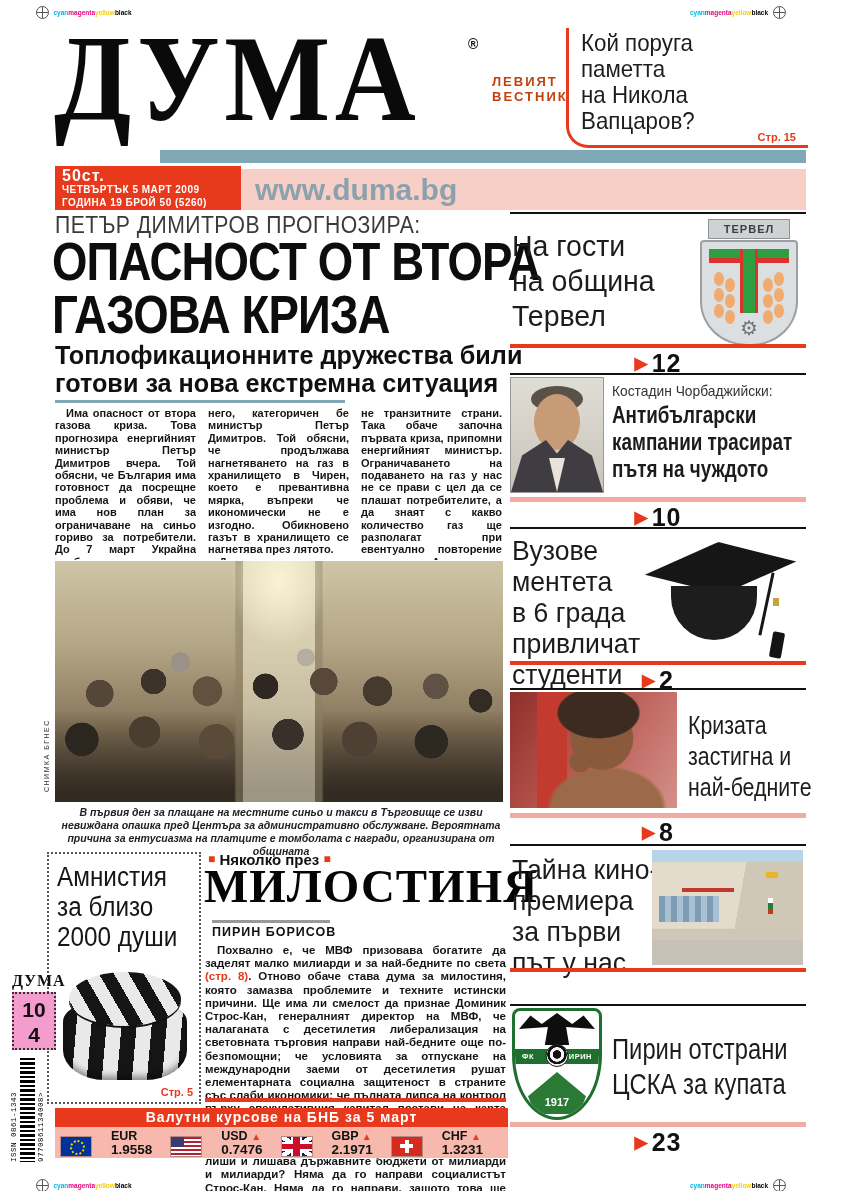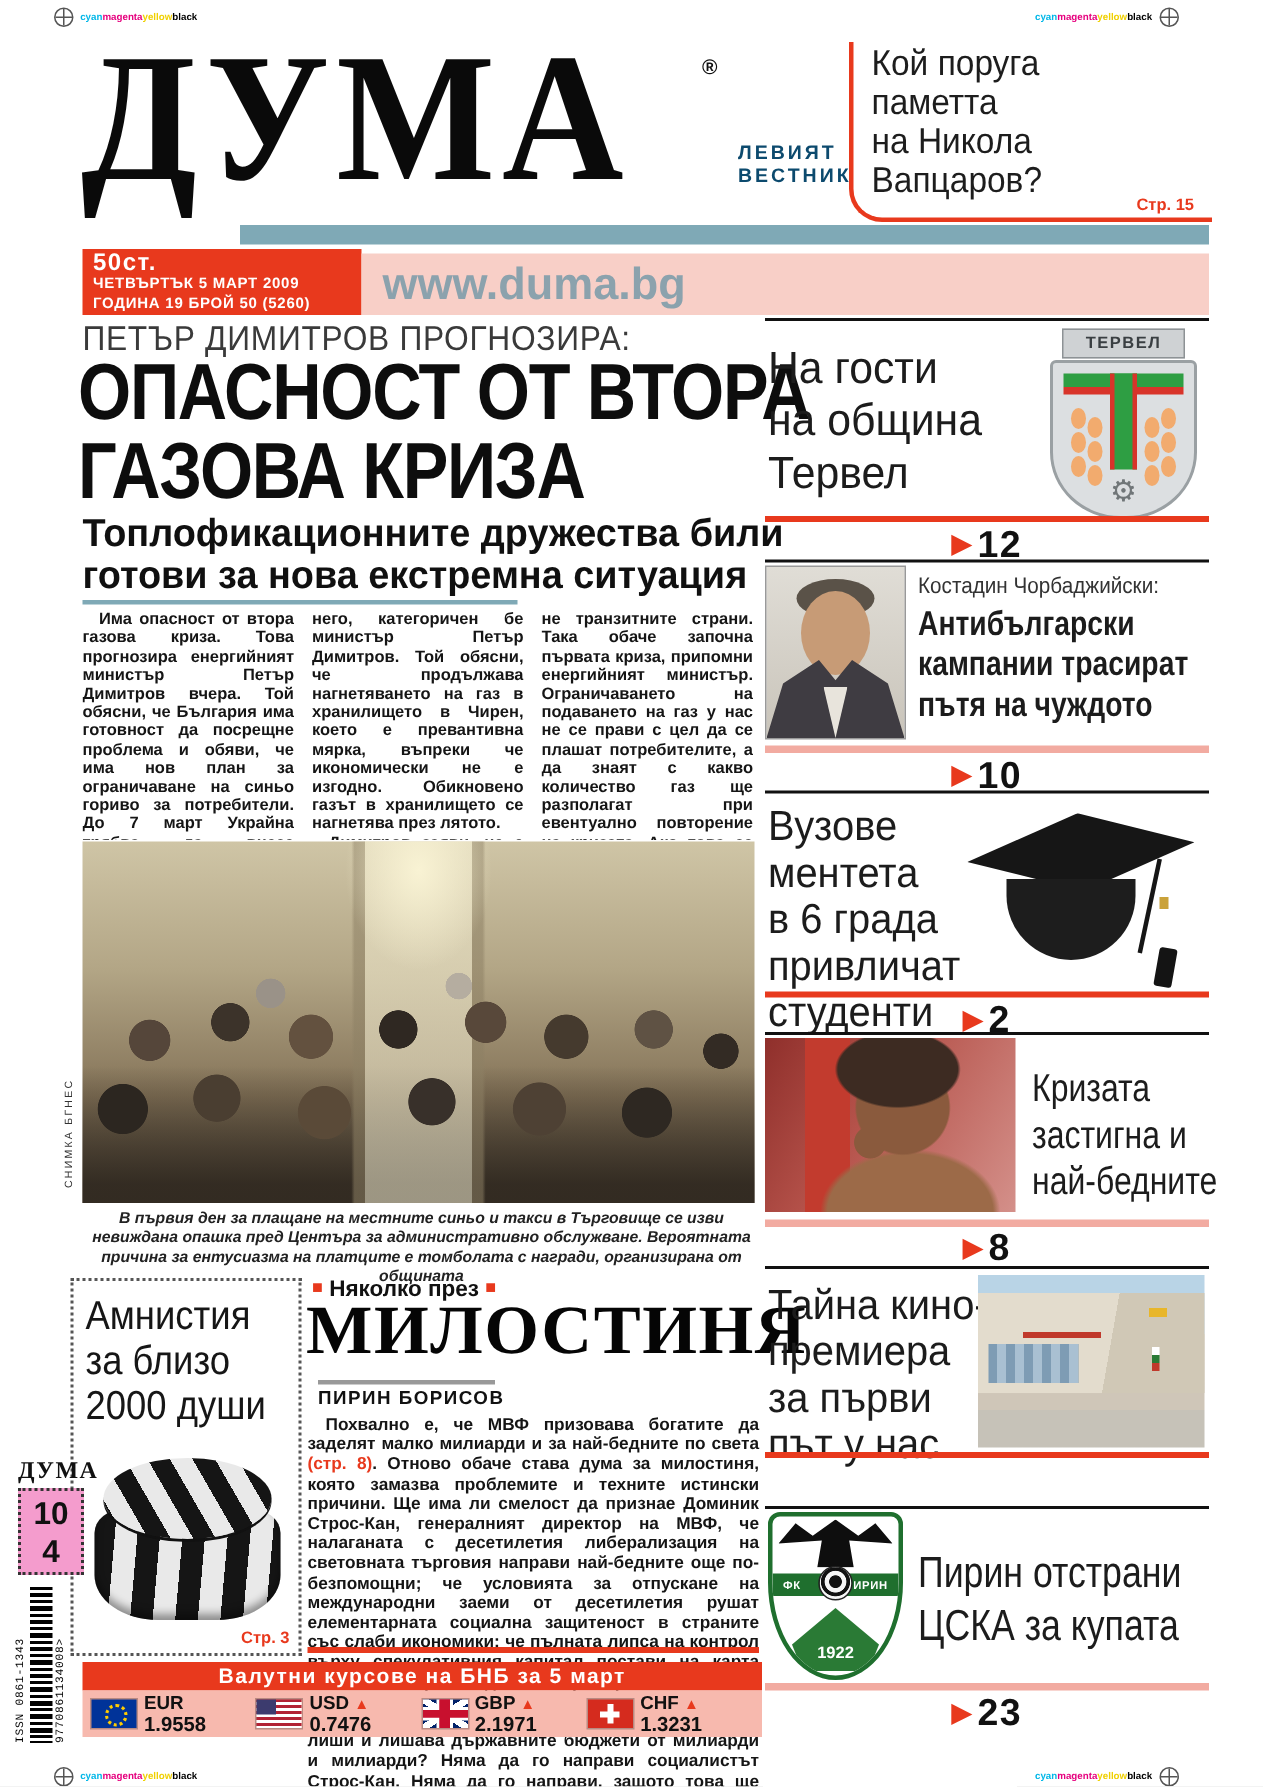--- a/index.html
+++ b/index.html
@@ -11,21 +11,21 @@
   .regmark{display:inline-block;width:11px;height:11px;border:1px solid #555;border-radius:50%;
     background:linear-gradient(#555,#555) center/1px 100% no-repeat,
                linear-gradient(#555,#555) center/100% 1px no-repeat;vertical-align:middle;}
   .markwords{font-size:6.5px;letter-spacing:0;vertical-align:middle;font-weight:bold;}
   .c-cyan{color:#00b7e8}.c-mag{color:#e6007e}.c-yel{color:#f0d000}.c-blk{color:#000}
 
   
   .logo{left:54px;top:18px;font-family:"Liberation Serif",serif;font-weight:bold;font-size:122px;
         line-height:1;letter-spacing:5px;transform:scaleX(0.92);transform-origin:0 0;color:#0a0a0a;}
   .regsym{left:468px;top:36px;font-size:14px;font-weight:bold;}
-  .tagline{left:492px;top:74px;font-size:13px;font-weight:bold;letter-spacing:2px;line-height:15px;color:#0c4a6e;margin-top:20px;}
+  .tagline{left:492px;top:74px;font-size:13px;font-weight:bold;letter-spacing:2px;line-height:15px;color:#c2410c;}
   .tealbar{left:160px;top:150px;width:646px;height:13px;background:#7fa9b6;}
   .redbox{left:55px;top:166px;width:186px;height:44px;background:#e8391d;color:#fff;padding:2px 0 0 7px;box-sizing:border-box;}
   .redbox .price{font-size:16px;font-weight:bold;line-height:15px;letter-spacing:1px;}
   .redbox .dline{font-size:10px;font-weight:bold;line-height:13px;letter-spacing:0.5px;}
   .pinkband{left:241px;top:169px;width:565px;height:41px;background:#f8cfc7;}
   .www{font-size:30px;font-weight:bold;color:#8ba2ad;line-height:41px;padding-left:14px;}
 
   
   .teaser{left:566px;top:28px;width:242px;height:120px;border-left:3px solid #e8391d;
           border-bottom:3px solid #e8391d;border-radius:0 0 0 22px;padding:2px 0 0 12px;box-sizing:border-box;}
@@ -106,21 +106,21 @@
            font-weight:bold;text-align:justify;color:#151515;}
   .op-body p{margin:0;text-indent:12px;}
   .op-ref{color:#e8391d;}
   .op-endrule{left:205px;top:1098px;width:301px;height:4px;background:#e8391d;}
 
   
   .cur{left:55px;top:1108px;width:453px;}
   .cur-head{height:19px;background:#e8391d;color:#fff;font-weight:bold;font-size:14px;line-height:19px;
             text-align:center;letter-spacing:1px;}
   .cur-body{height:31px;background:#f7b9ae;display:flex;align-items:center;padding:0 6px;box-sizing:border-box;}
-  .cur-item{flex:1;display:flex;align-items:center;gap:5px;}
+  .cur-item{flex:1;display:flex;align-items:flex-end;gap:20px;}
   .cur-code{font-weight:bold;font-size:12.5px;line-height:13px;}
   .cur-val{font-weight:bold;font-size:13.5px;line-height:13px;}
   .cur-arrow{color:#e8391d;font-size:10px;}
   .flag{width:30px;height:19px;position:relative;flex:0 0 auto;box-shadow:0 0 0 1px rgba(0,0,0,0.25);}
   .flag-eu{background:#003399;}
   .flag-eu::after{content:"";position:absolute;left:9px;top:3px;width:11px;height:11px;border:2px dotted #ffcc00;border-radius:50%;}
   .flag-us{background:repeating-linear-gradient(#b22234 0 2px,#fff 2px 4px);}
   .flag-us::after{content:"";position:absolute;left:0;top:0;width:13px;height:10px;background:#3c3b6e;}
   .flag-gb{background:#012169;}
   .flag-gb::before{content:"";position:absolute;inset:0;background:
@@ -296,21 +296,21 @@
   <div class="abs amnesty">
     <div class="am-title">
       <span style="display:block">Амнистия</span>
       <span style="display:block">за близо</span>
       <span style="display:block">2000 души</span>
     </div>
     <div class="hat">
       <div class="hat-body"></div>
       <div class="hat-top"></div>
     </div>
-    <div class="am-page">Стр. 3</div>
+    <div class="am-page">Стр. 5</div>
   </div>
 
   <div class="abs spine-brand">ДУМА</div>
   <div class="abs spine-box">
     <div>10</div>
     <div>4</div>
   </div>
   <div class="abs barcode">
     <span class="bc-text">ISSN 0861-1343</span>
     <span class="bc-bars"></span>
@@ -456,21 +456,21 @@
 
   <div class="abs pirin">
     <div class="pc-shield">
       <div class="pc-eagle"></div>
       <div class="pc-band">
         <span>ФК</span>
         <span>ПИРИН</span>
       </div>
       <div class="pc-ball"></div>
       <div class="pc-mtn"></div>
-      <div class="pc-year">1922</div>
+      <div class="pc-year">1917</div>
     </div>
   </div>
   <div class="abs sb-title cond" style="left:612px;top:1032px;font-size:29px;line-height:35px;">
     <span class="ln">Пирин отстрани</span>
     <span class="ln">ЦСКА за купата</span>
   </div>
   <div class="abs rule-pink" style="top:1122px"></div>
   <div class="abs sb-page" style="top:1128px">
     <span class="sb-arrow">▶</span><span>23</span>
   </div>

